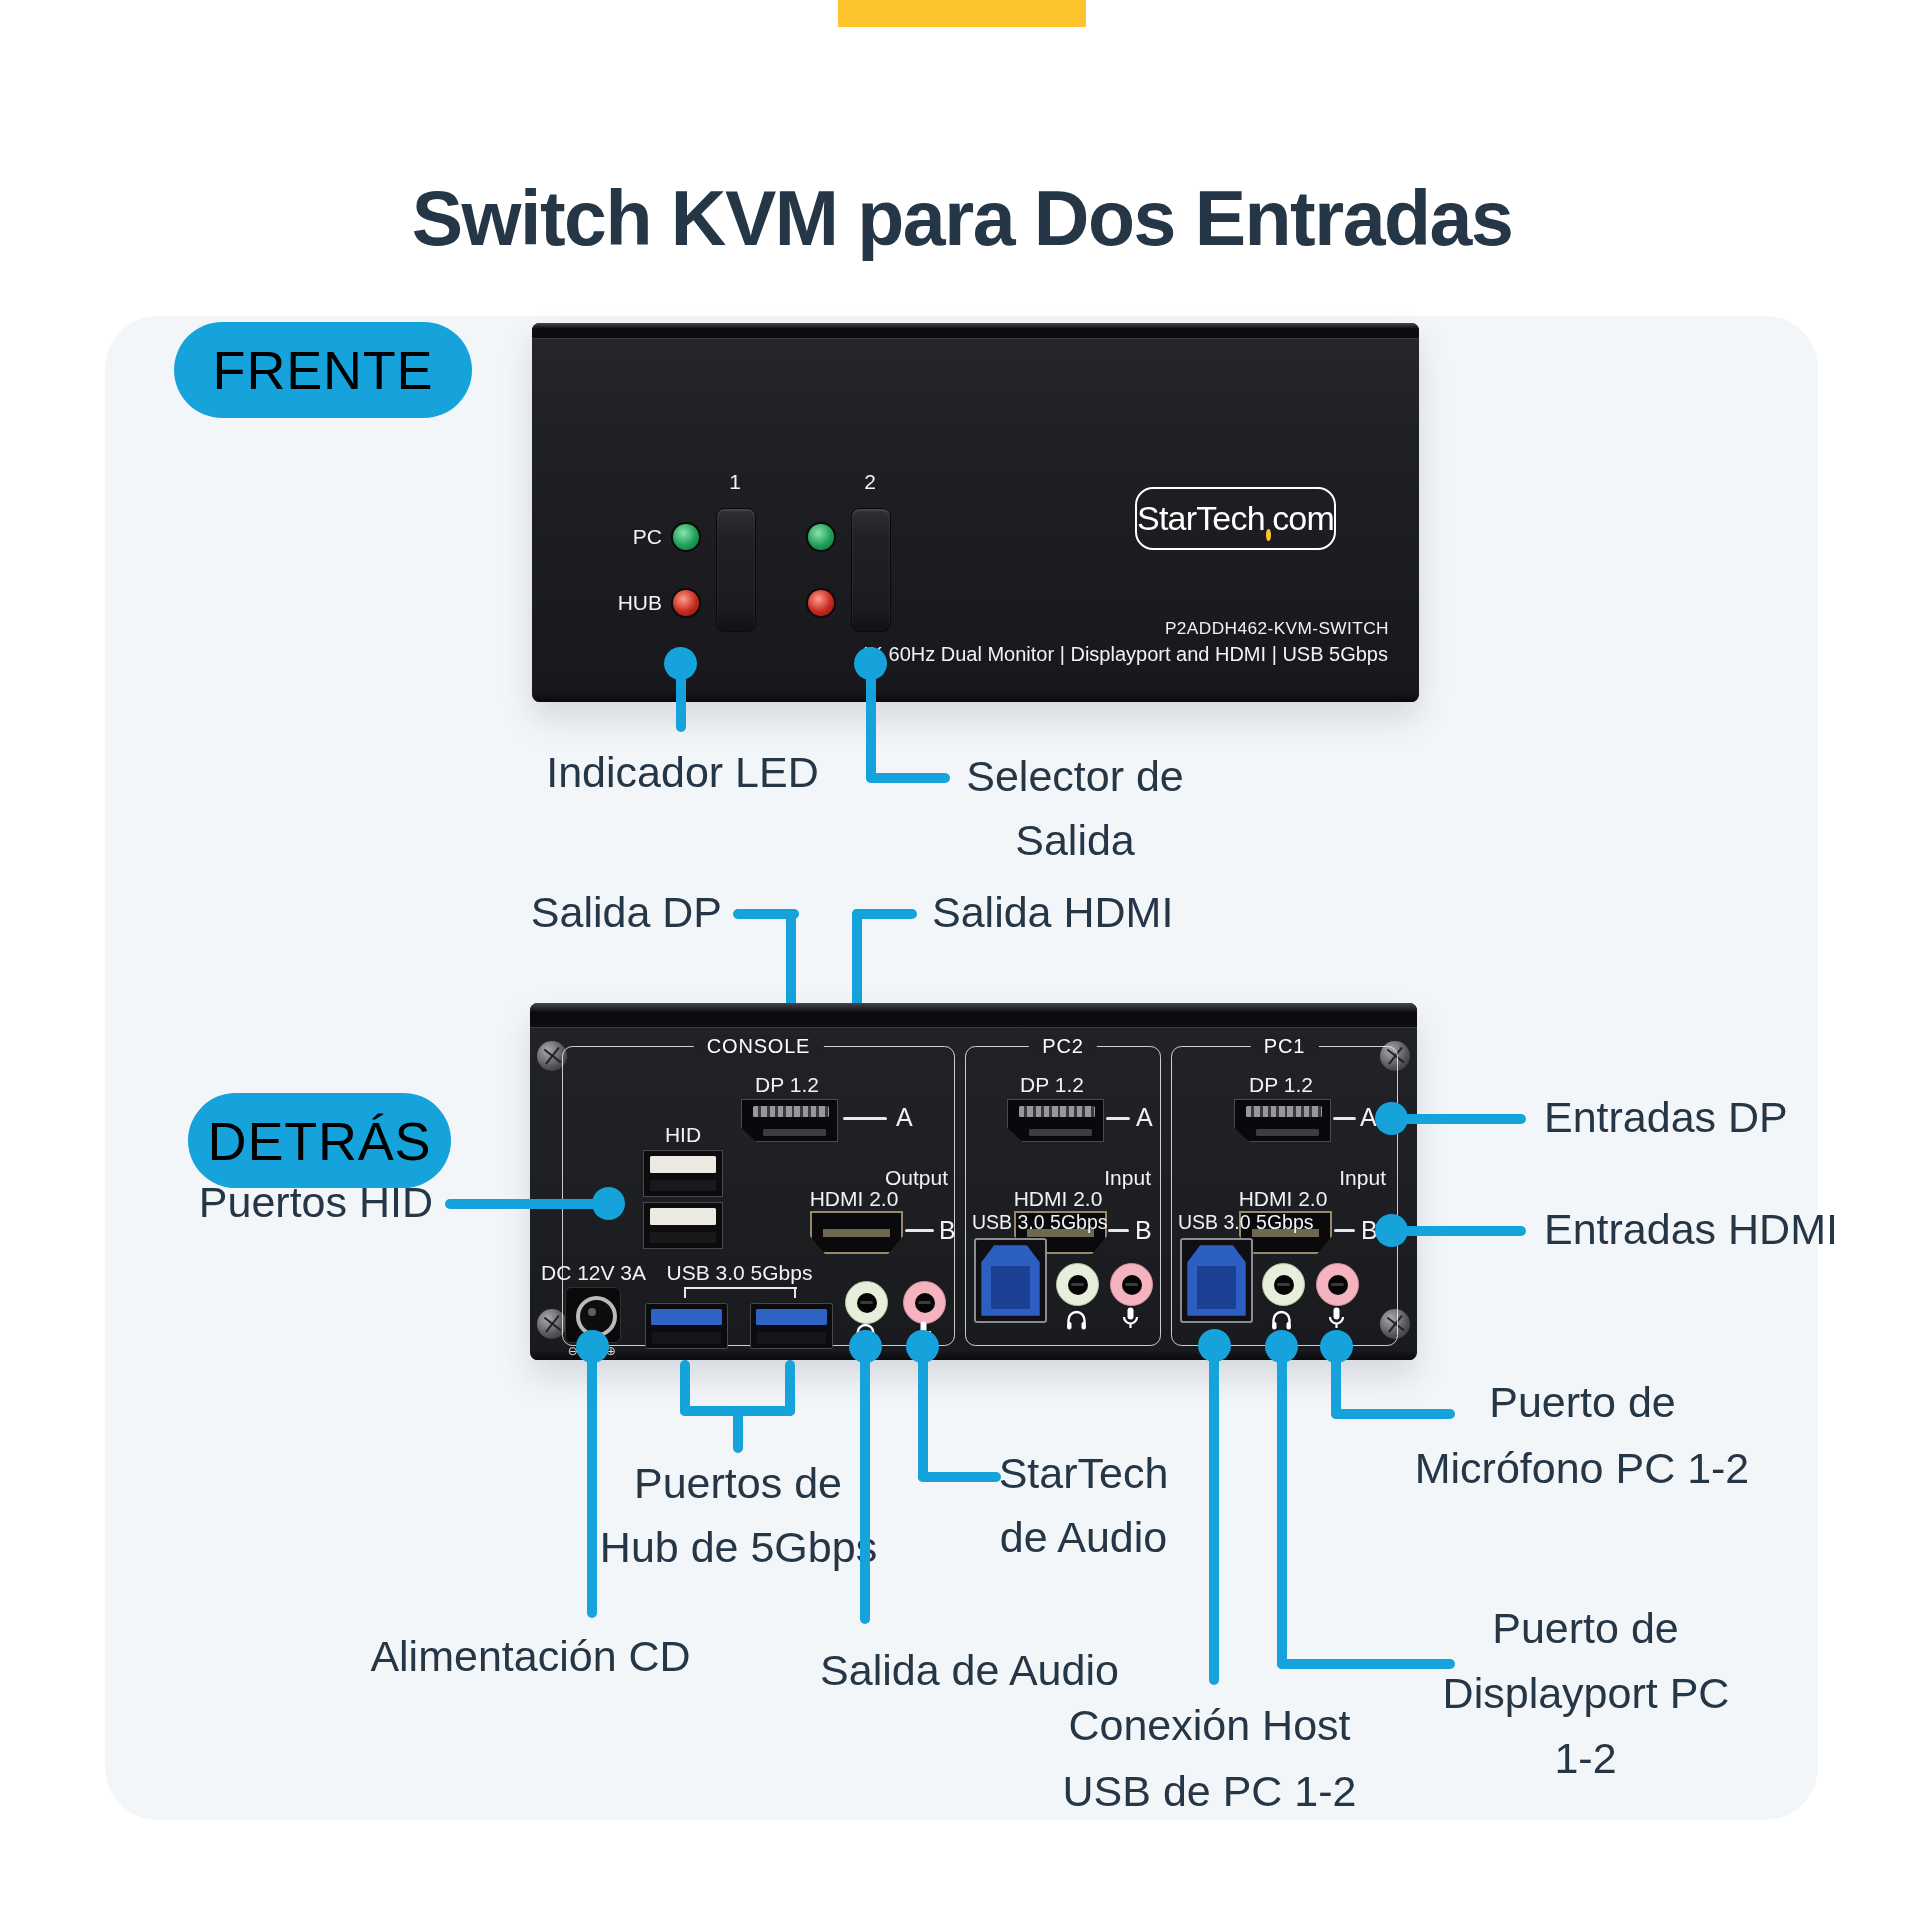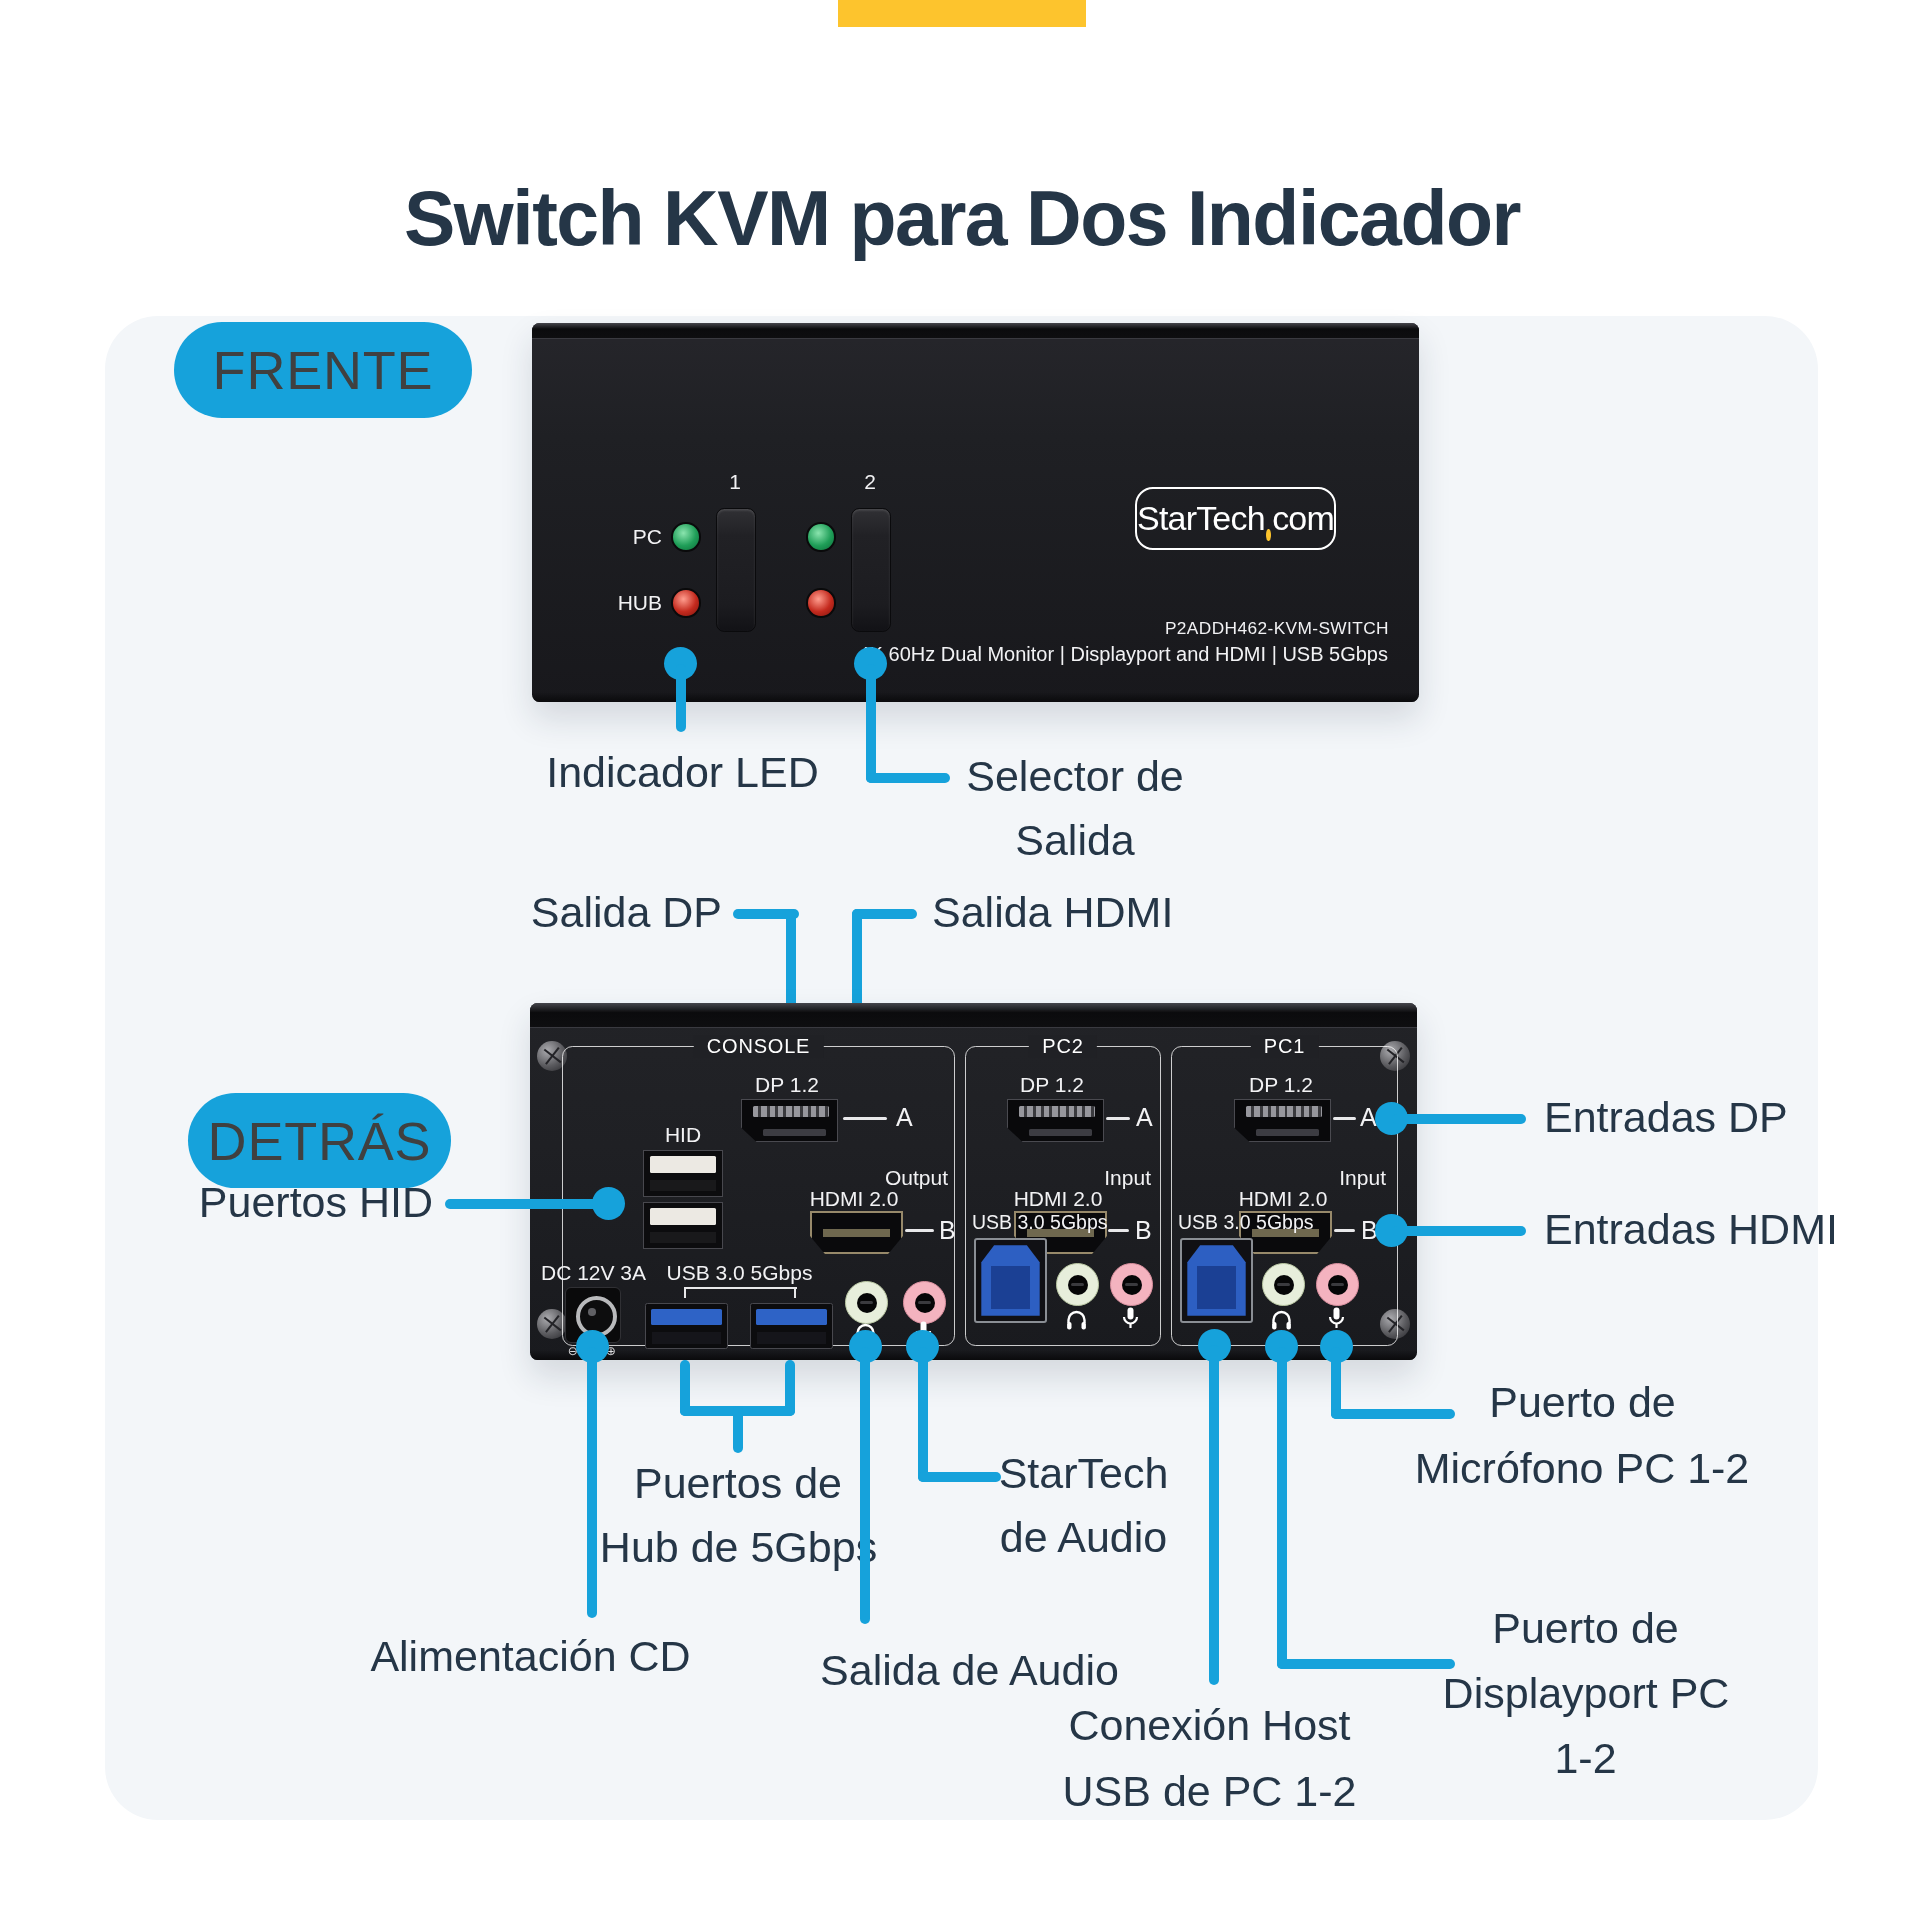--- a/index.html
+++ b/index.html
@@ -12,21 +12,21 @@
   .abs{position:absolute;}
 
   
   .bg-panel{left:105px;top:316px;width:1713px;height:1504px;background:var(--panel);border-radius:53px;}
 
   .top-bar{left:838px;top:0;width:248px;height:27px;background:var(--yellow);}
 
   .title{left:0;top:174px;width:1924px;text-align:center;color:var(--ink);
          font-size:77px;font-weight:bold;letter-spacing:-1.5px;white-space:nowrap;}
 
-  .pill{background:var(--accent);border-radius:53px;color:#404040;display:flex;align-items:center;
+  .pill{background:var(--accent);border-radius:53px;color:#000000;display:flex;align-items:center;
         justify-content:center;font-size:54px;letter-spacing:0.8px;}
 
   
   .device{background:linear-gradient(180deg,#26262b 0%,#1f2024 30%,#18181c 100%);
           border-radius:7.5px;box-shadow:0 16.5px 33px rgba(25,45,65,.14);}
   .device .bevel{position:absolute;left:0;right:0;top:0;background:linear-gradient(180deg,#46464c,#0b0b0d 40%,#0e0e10);
           border-radius:7.5px 7.5px 0 0;border-bottom:0.8px solid #3a3a40;}
   .device::after{content:"";position:absolute;left:0;right:0;bottom:0;height:10.5px;
           background:linear-gradient(180deg,rgba(0,0,0,0),#0a0a0c);border-radius:0 0 7.5px 7.5px;}
 
@@ -100,21 +100,21 @@
         font-family:"DejaVu Sans",sans-serif;}
   .hicon{position:absolute;width:27px;height:24px;}
 </style>
 </head>
 <body>
 
 <div id="stage">
 
   <div class="abs bg-panel"></div>
   <div class="abs top-bar"></div>
-  <div class="abs title">Switch KVM para Dos Indicador</div>
+  <div class="abs title">Switch KVM para Dos Entradas</div>
 
   <div class="abs pill" style="left:174px;top:322px;width:298px;height:96px;">
     <span>FRENTE</span>
   </div>
 
   <div class="abs device" style="left:532px;top:323px;width:887px;height:379px;">
     <div class="bevel" style="height:15px;"></div>
   </div>
 
   <div class="wlab rt" style="left:594px;top:525px;width:68px;">PC</div>

